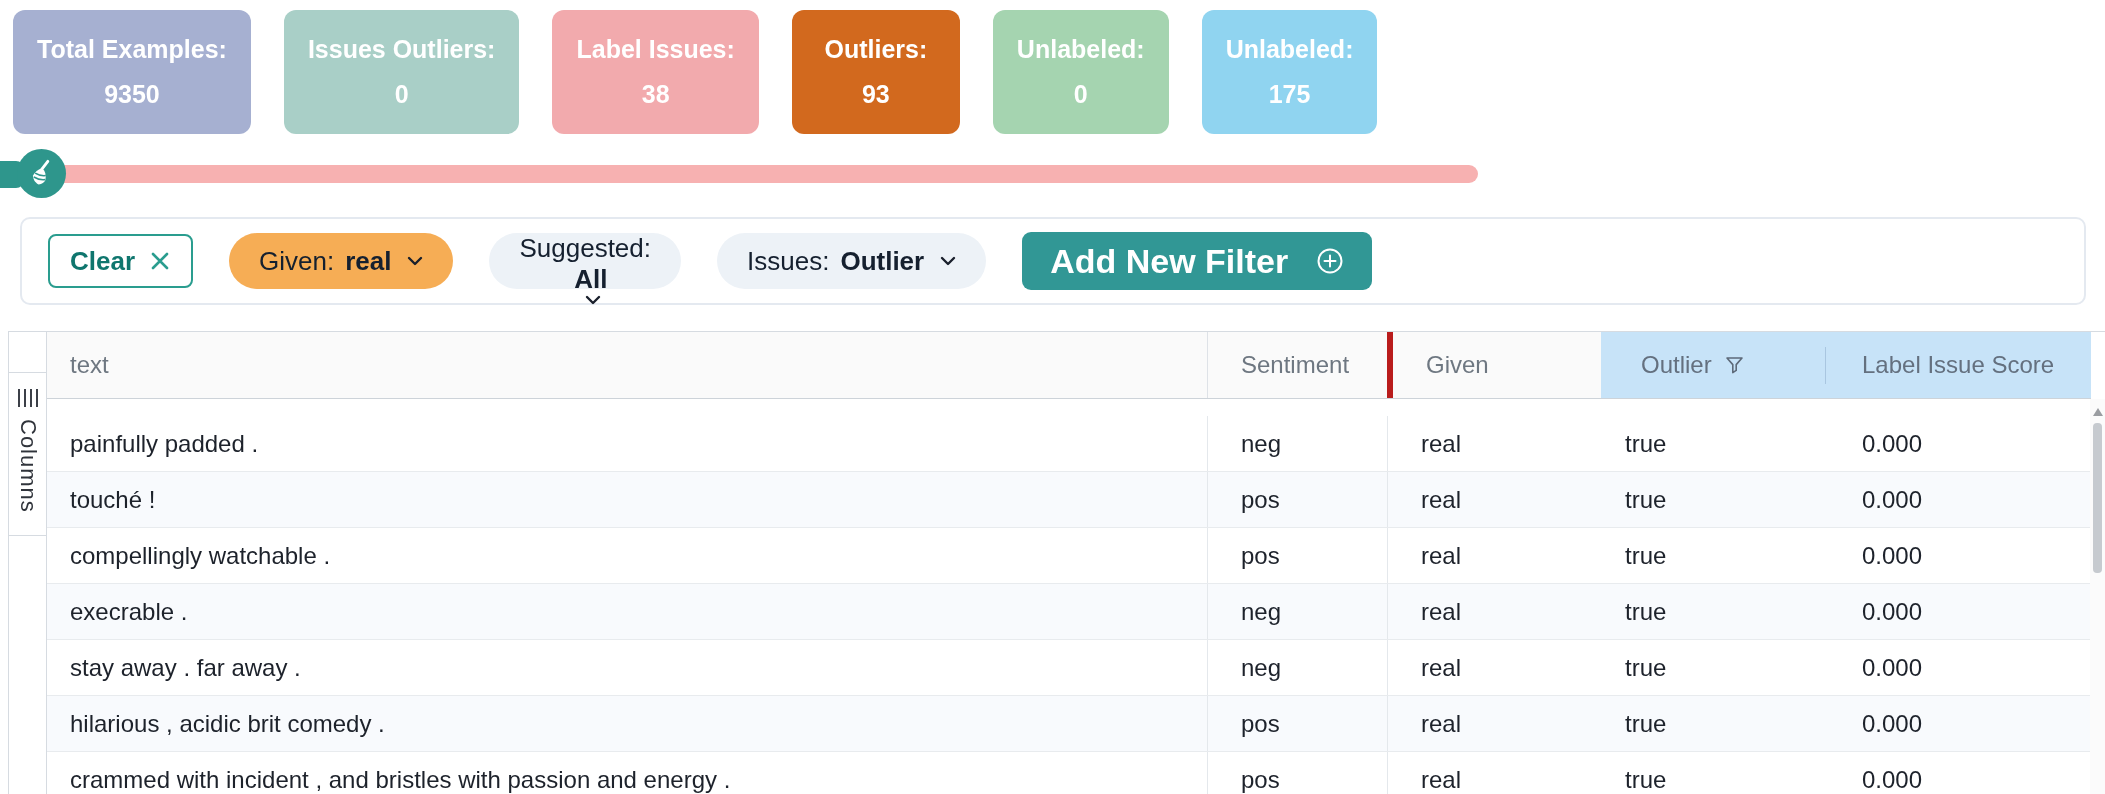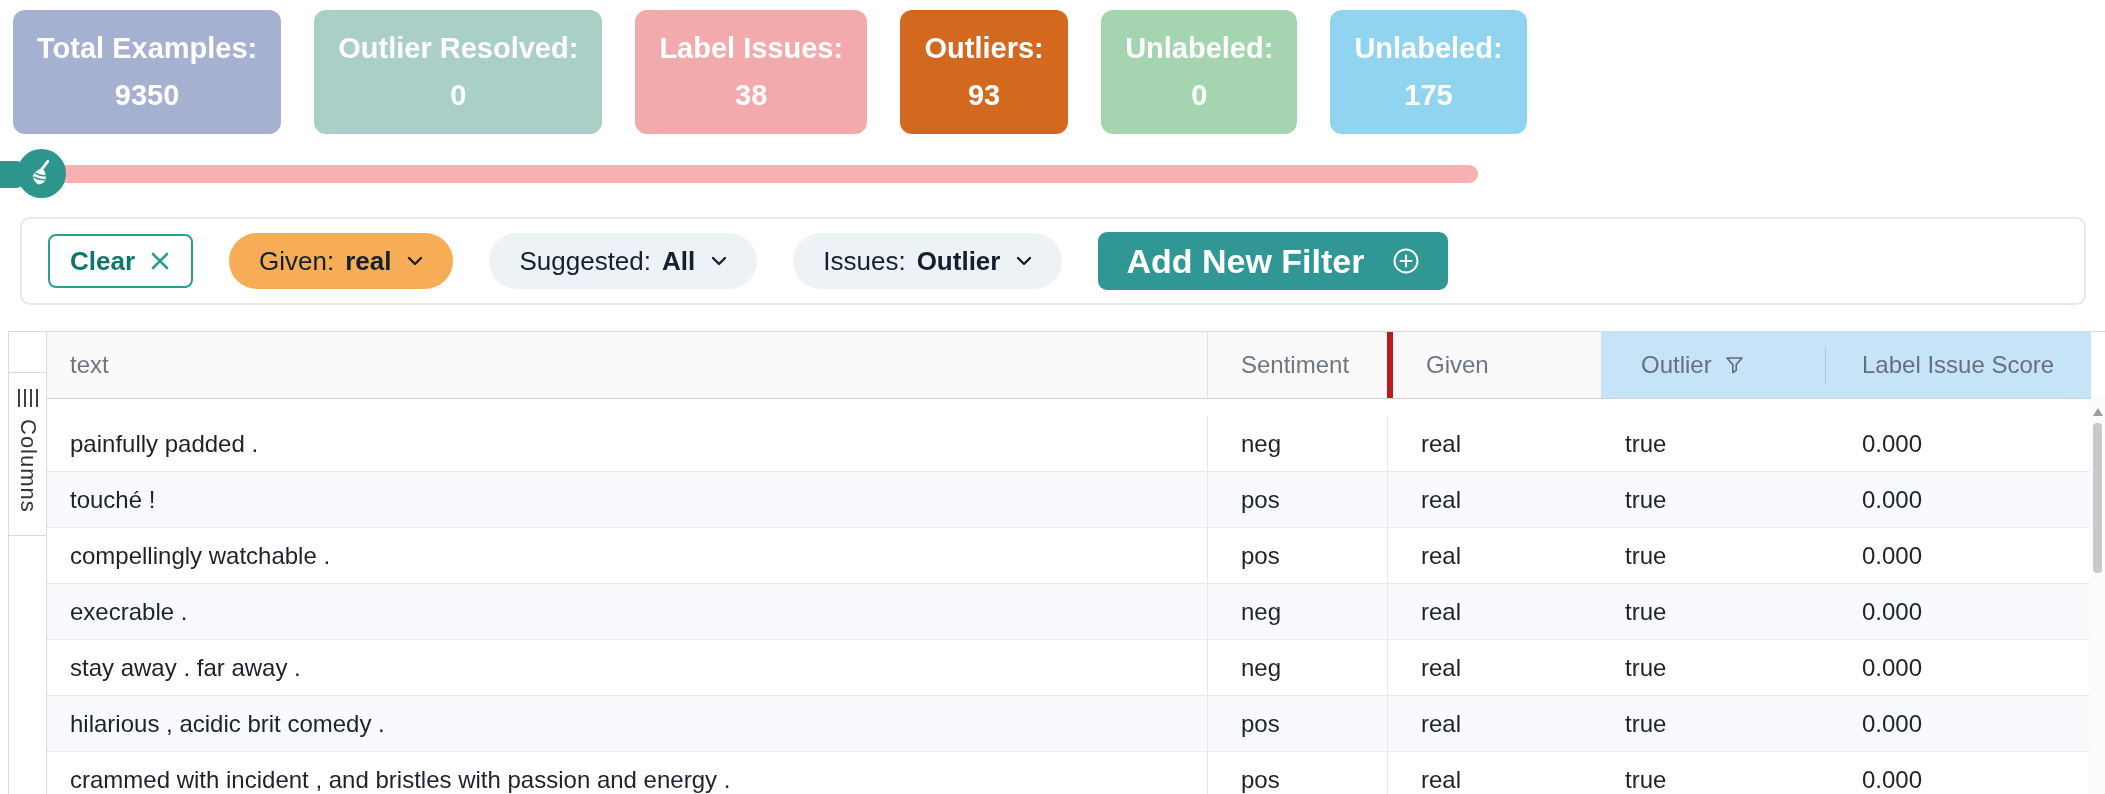--- a/index.html
+++ b/index.html
@@ -3,21 +3,21 @@
 <meta charset="utf-8">
 <style>
   html,body{margin:0;padding:0;}
   body{
     width:2105px;height:794px;position:relative;overflow:hidden;
     background:#ffffff;font-family:"Liberation Sans",sans-serif;
   }
   
   .stats-row{position:absolute;left:13px;top:10px;display:flex;gap:33px;}
   .stat-card{
-    height:124px;border-radius:12px;color:#fff;font-weight:bold;font-size:29px;
+    height:124px;border-radius:12px;color:#fff;font-weight:bold;font-size:25px;
     display:flex;flex-direction:column;align-items:center;justify-content:space-evenly;
     padding:8px 24px;box-sizing:border-box;min-width:168px;text-align:center;cursor:pointer;
   }
   
   .slider-zone{position:absolute;left:0;top:148px;width:1480px;height:52px;}
   .slider-tab{position:absolute;left:-14px;top:13px;width:38px;height:27px;background:#2E968C;border-radius:8px;}
   .slider-track{position:absolute;left:42px;top:17px;width:1436px;height:18px;border-radius:9px;background:#F7B1B1;}
   .slider-handle{
     position:absolute;left:17px;top:1px;width:49px;height:49px;border-radius:50%;
     background:#2E968C;display:flex;align-items:center;justify-content:center;cursor:grab;
@@ -86,21 +86,21 @@
 </head>
 <body>
 
 <div class="stats-row" id="stats-row">
   <div class="stat-card" style="background: rgb(166, 176, 209);">
     <span>Total Examples:</span>
     <span>9350</span>
   </div>
 
   <div class="stat-card" style="background: rgb(169, 207, 199);">
-    <span>Outlier Resolved:</span>
+    <span>Issues Outliers:</span>
     <span>0</span>
   </div>
 
   <div class="stat-card" style="background: rgb(242, 170, 173);">
     <span>Label Issues:</span>
     <span>38</span>
   </div>
 
   <div class="stat-card" style="background: rgb(210, 105, 30);">
     <span>Outliers:</span>
@@ -146,21 +146,21 @@
   <button class="pill" style="background: rgb(246, 173, 85);">
     <span class="pill-name">Given:</span>
     <span class="pill-value">real</span>
     <span class="chev">
       <svg width="16" height="10" viewBox="0 0 16 10">
         <path d="M2 2 L8 8 L14 2" stroke="#1A202C" stroke-width="2.4" fill="none" stroke-linecap="round" stroke-linejoin="round"></path>
       </svg>
     </span>
   </button>
 
-  <button class="pill" style="background: rgb(237, 242, 247);">
+  <button class="pill" style="background: rgb(237, 242, 247); flex-direction: column;">
     <span class="pill-name">Suggested:</span>
     <span class="pill-value">All</span>
     <span class="chev">
       <svg width="16" height="10" viewBox="0 0 16 10">
         <path d="M2 2 L8 8 L14 2" stroke="#1A202C" stroke-width="2.4" fill="none" stroke-linecap="round" stroke-linejoin="round"></path>
       </svg>
     </span>
   </button>
 
   <button class="pill" style="background: rgb(237, 242, 247);">

